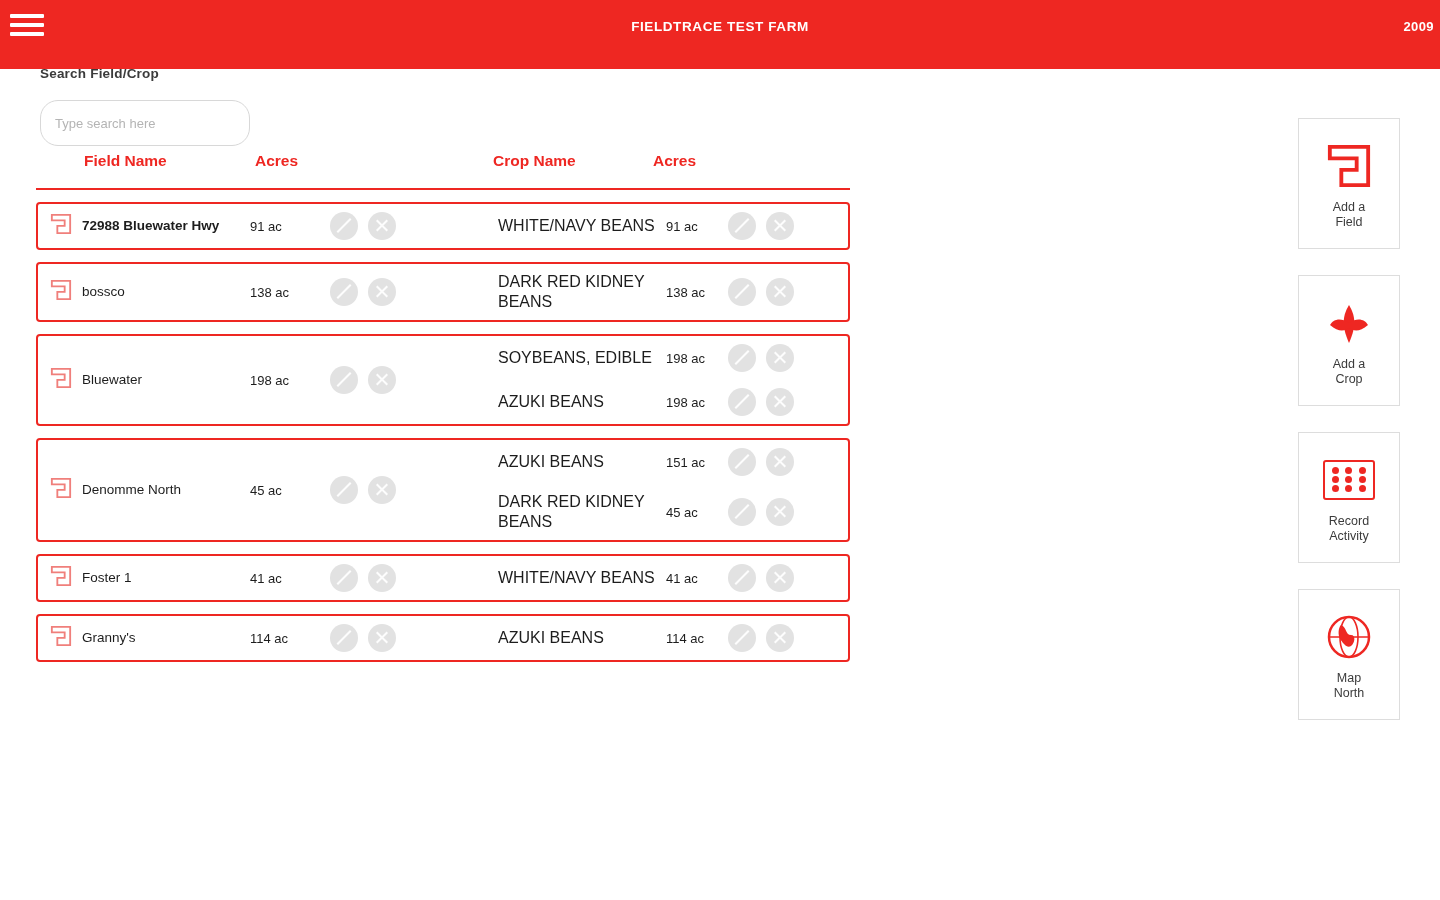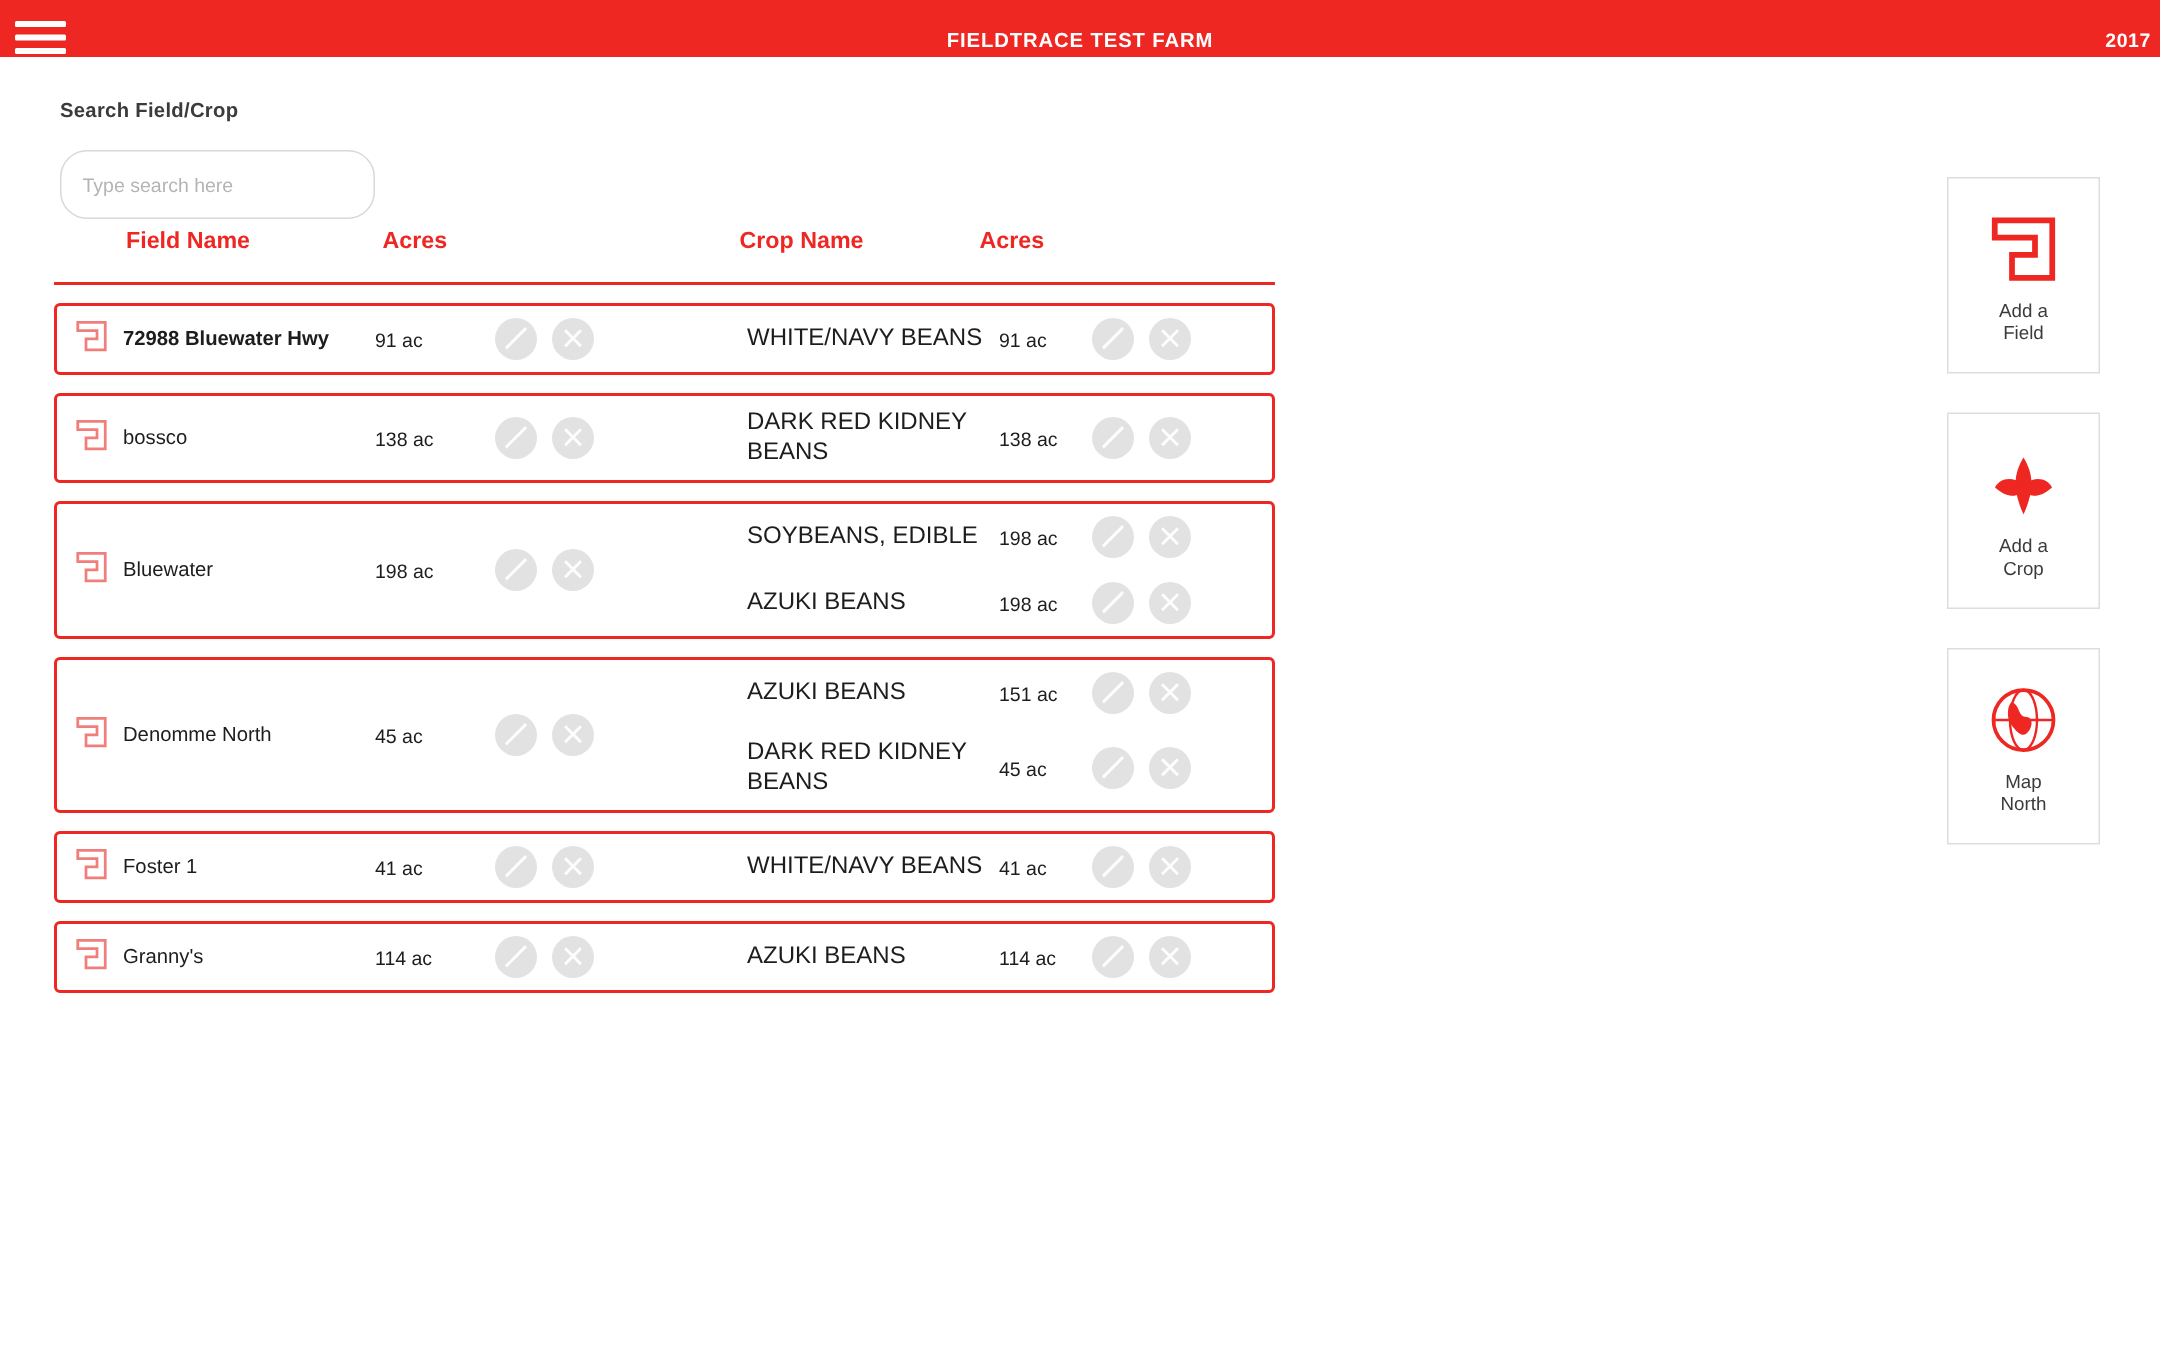--- a/index.html
+++ b/index.html
@@ -15,21 +15,21 @@
     width: 1440px;
     height: 900px;
     background: #fff;
   }
 
   
   .topbar {
     position: absolute;
     top: 0; left: 0;
     width: 1440px;
-    height: 38px;
+    height: 69px;
     background: #ee2722;
     color: #fff;
     display: flex;
     align-items: center;
   }
   .hamburger {
     position: absolute;
     left: 10px;
     top: 6px;
     width: 38px;
@@ -265,21 +265,21 @@
 
 <div class="app">
 
   <div class="topbar">
     <div class="hamburger">
       <span></span>
       <span></span>
       <span></span>
     </div>
     <div class="app-title">FIELDTRACE TEST FARM</div>
-    <div class="header-right">2017</div>
+    <div class="header-right">2009</div>
   </div>
 
   <div class="search-label">Search Field/Crop</div>
   <input class="search-input" type="text" placeholder="Type search here" style="">
 
   <div class="table-area">
     <div class="col-headers">
       <div class="ch ch-field">Field Name</div>
       <div class="ch ch-acres1">Acres</div>
       <div class="ch ch-crop">Crop Name</div>
@@ -459,20 +459,37 @@
             <path d="M24 6 C30 16 32 26 24 44 C16 26 18 16 24 6 Z" fill="#ee2722"></path>
             <path d="M24 24 C32 18 40 20 43 26 C34 34 27 32 24 28 Z" fill="#ee2722"></path>
             <path d="M24 24 C16 18 8 20 5 26 C14 34 21 32 24 28 Z" fill="#ee2722"></path>
           </svg>
         </div>
         <div class="lbl">Add a
 Crop</div>
       </div>
       <div class="action-card">
         <div class="glyph">
+          <span class="dots-grid">
+            <i></i>
+            <i></i>
+            <i></i>
+            <i></i>
+            <i></i>
+            <i></i>
+            <i></i>
+            <i></i>
+            <i></i>
+          </span>
+        </div>
+        <div class="lbl">Record
+Activity</div>
+      </div>
+      <div class="action-card">
+        <div class="glyph">
           <svg width="48" height="48" viewBox="0 0 48 48">
             <circle cx="24" cy="24" r="20" fill="none" stroke="#ee2722" stroke-width="2.5"></circle>
             <ellipse cx="24" cy="24" rx="9" ry="20" fill="none" stroke="#ee2722" stroke-width="1.6"></ellipse>
             <line x1="4" y1="24" x2="44" y2="24" stroke="#ee2722" stroke-width="1.6"></line>
             <path d="M16 12 C22 14 20 22 26 22 C31 22 30 30 26 33 C22 36 18 30 15 26 C13 22 13 15 16 12 Z" fill="#ee2722"></path>
           </svg>
         </div>
         <div class="lbl">Map
 North</div>
       </div>

